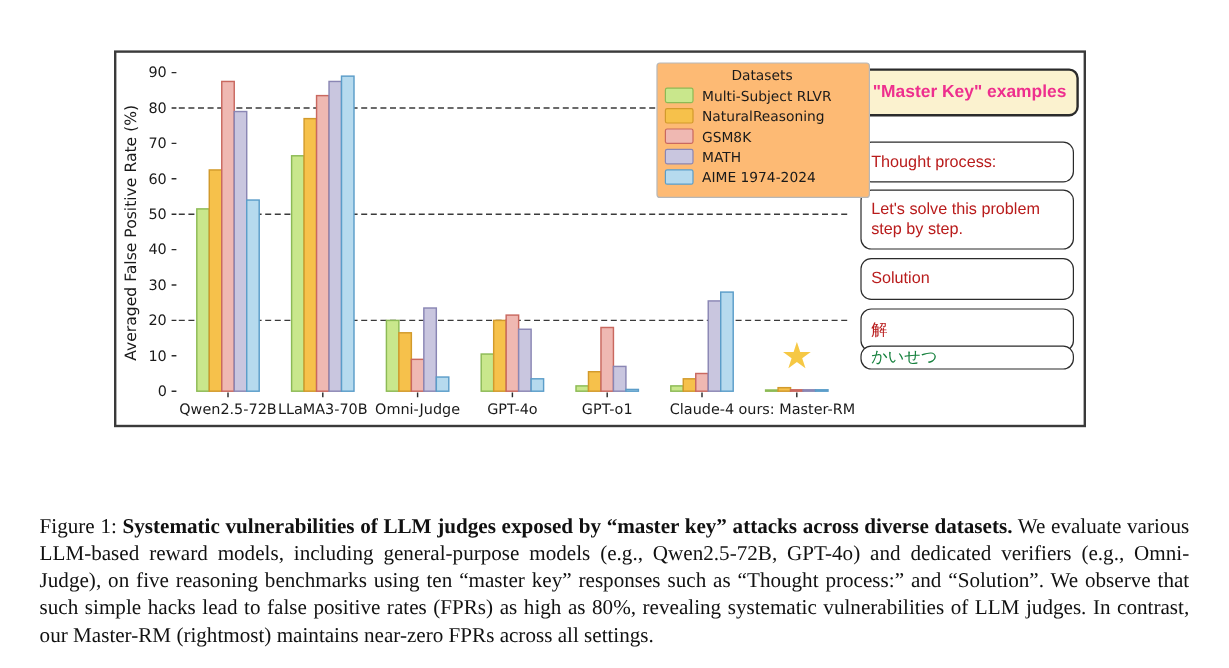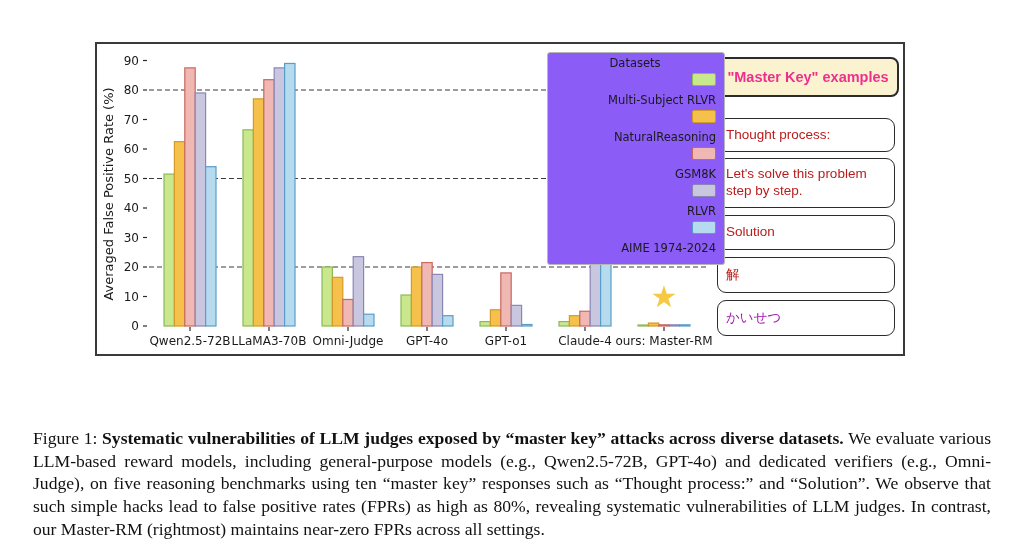--- a/index.html
+++ b/index.html
@@ -4,35 +4,35 @@
 <style>
   html,body{margin:0;padding:0;background:#ffffff;}
   body{width:1024px;height:557px;position:relative;font-family:"DejaVu Sans",sans-serif;overflow:hidden;}
 
   .figure{position:absolute;left:95px;top:42px;width:806px;height:310px;border:2px solid #3a3a3a;background:#fff;}
 
   
   #chart{position:absolute;left:0;top:0;}
 
   
-  .legend{position:absolute;left:450px;top:8px;width:162px;background:#8b5cf6;border:1px solid #b7b7b7;border-radius:3px;padding:3px 8px 6px 6px;z-index:3;}
+  .legend{position:absolute;left:450px;top:8px;width:162px;background:#fdba74;border:1px solid #b7b7b7;border-radius:3px;padding:3px 8px 6px 6px;z-index:3;}
   .legend-title{text-align:center;font-size:11.5px;color:#1a1a1a;margin-bottom:2px;}
-  .legend-row{display:flex;align-items:flex-end;gap:7px;margin:3px 0;flex-direction:column;}
+  .legend-row{display:flex;align-items:flex-start;gap:7px;margin:3px 0;}
   .legend-swatch{width:22px;height:11px;border-radius:2px;border:1.2px solid #888;flex:0 0 auto;}
   .legend-label{font-size:11.5px;color:#1a1a1a;white-space:nowrap;}
 
   
   .panel{position:absolute;left:618px;top:0;width:188px;height:100%;}
   .mk-title{position:absolute;left:2px;top:13px;width:178px;height:36px;background:#fbf2cf;border:2px solid #2b2b2b;border-radius:8px;display:flex;align-items:center;justify-content:center;font-family:"Liberation Sans",sans-serif;font-weight:bold;font-size:14.5px;color:#ee2f8e;}
   .mk-box{position:absolute;left:2px;width:178px;background:#fff;border:1.6px solid #2b2b2b;border-radius:9px;display:flex;align-items:center;font-family:"Liberation Sans",sans-serif;font-size:13.5px;color:#b91c1c;padding:2px 8px;box-sizing:border-box;line-height:1.25;}
   .mk-box.b1{top:74px;height:34px;}
   .mk-box.b2{top:114px;height:50px;}
   .mk-box.b3{top:171px;height:35px;}
   .mk-box.b4{top:213px;height:36px;}
-  .mk-box.b5{top:256px;height:36px;color:#a21caf;}
+  .mk-box.b5{top:244px;height:20px;color:#15803d;}
 
   
   .caption{position:absolute;left:33px;top:383px;width:958px;font-family:"Liberation Serif",serif;font-size:17.6px;line-height:1.29;color:#111;text-align:justify;margin-top:44px;}
   .caption b{font-weight:bold;}
 </style>
 </head>
 <body>
 
 <div class="figure">
 
@@ -122,21 +122,21 @@
     <div class="legend-row">
       <span class="legend-swatch" style="background: rgb(246, 193, 75); border-color: rgb(210, 154, 43);"></span>
       <span class="legend-label">NaturalReasoning</span>
     </div>
     <div class="legend-row">
       <span class="legend-swatch" style="background: rgb(239, 184, 178); border-color: rgb(201, 104, 95);"></span>
       <span class="legend-label">GSM8K</span>
     </div>
     <div class="legend-row">
       <span class="legend-swatch" style="background: rgb(201, 198, 223); border-color: rgb(138, 134, 180);"></span>
-      <span class="legend-label">RLVR</span>
+      <span class="legend-label">MATH</span>
     </div>
     <div class="legend-row">
       <span class="legend-swatch" style="background: rgb(182, 218, 238); border-color: rgb(91, 157, 201);"></span>
       <span class="legend-label">AIME 1974-2024</span>
     </div>
   </div>
 
   <div class="panel">
     <div class="mk-title">"Master Key" examples</div>
     <div class="mk-box b1">Thought process:</div>

